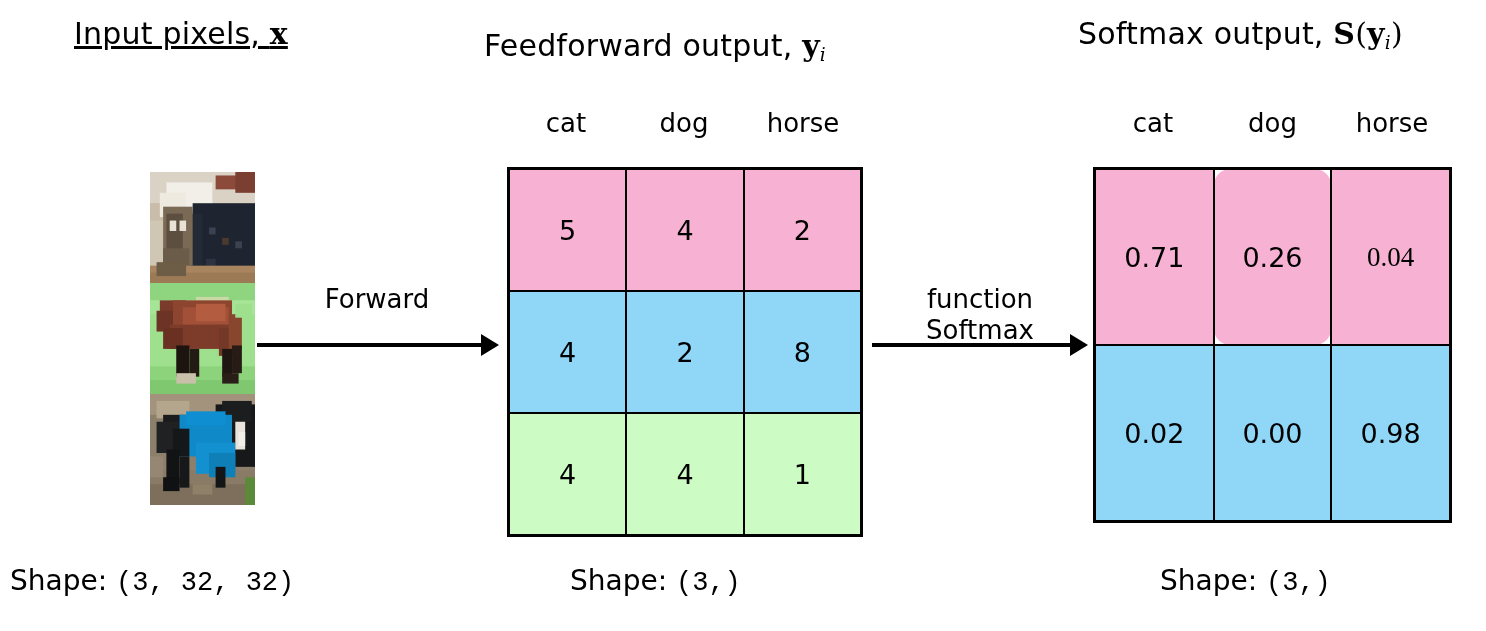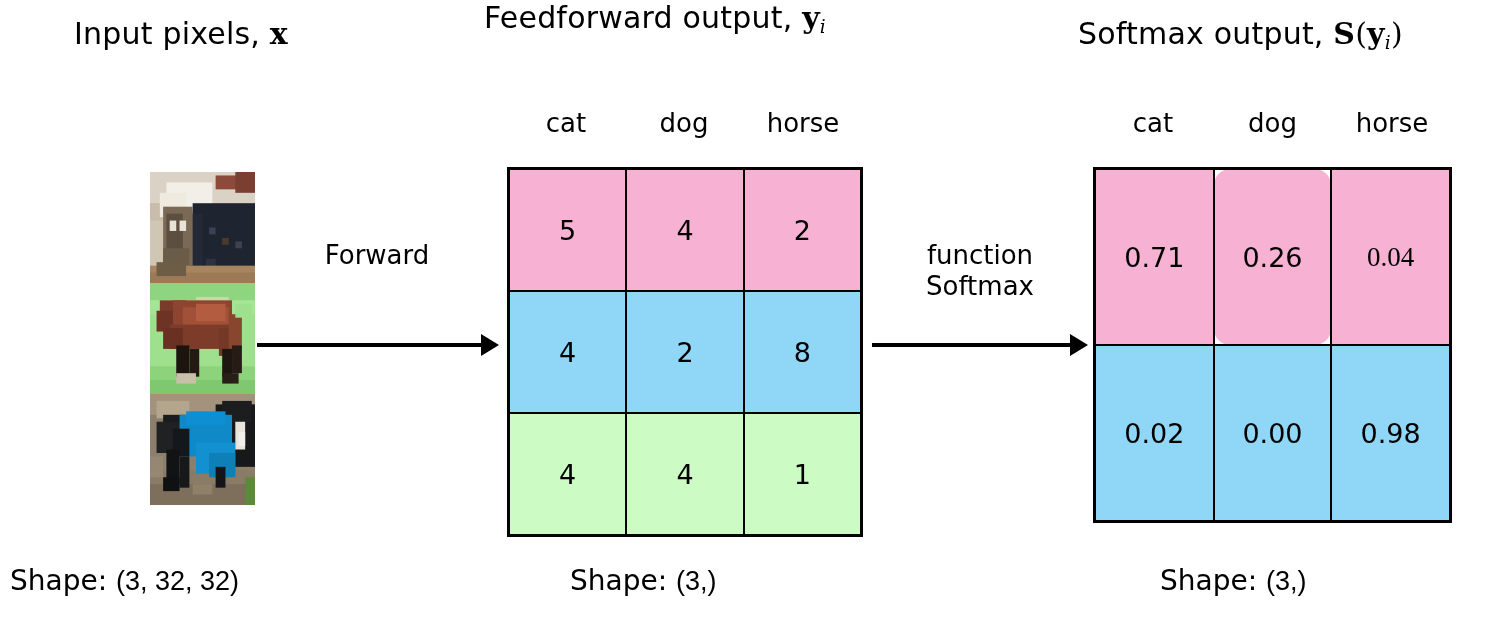--- a/index.html
+++ b/index.html
@@ -33,41 +33,41 @@
     font-family:"DejaVu Sans","Liberation Sans",sans-serif;
   }
   .r-pink{background:#f7b2d3;}
   .r-blue{background:#8fd6f7;}
   .r-green{background:#ccfbc4;}
 
   
   .thumb{width:105px;height:111px;display:block;image-rendering:pixelated;}
 
   
-  .arrow-lbl{font-size:26px;text-align:center;line-height:1.18;white-space:nowrap;}
+  .arrow-lbl{font-size:26px;text-align:center;line-height:1.18;white-space:nowrap;margin-top:44px;}
   .arrow-line{height:4px;background:#000;position:absolute;}
   .arrow-head{
     position:absolute;width:0;height:0;
     border-top:11px solid transparent;
     border-bottom:11px solid transparent;
     border-left:18px solid #000;
   }
 
   
   .shape{font-size:28px;white-space:nowrap;}
-  .mono{font-family:Liberation Sans, sans-serif;font-size:27px;}
+  .mono{font-family:Liberation Mono, monospace;font-size:27px;}
 </style>
 </head>
 <body>
 
-<div class="abs col-title" style="left:74px;top:16px;">
+<div class="abs col-title" style="left:74px;top:16px;text-decoration:underline;">
   <span>Input pixels, </span><span class="mathbf">x</span>
 </div>
 
-<div class="abs col-title" style="left:484px;top:0;">
+<div class="abs col-title" style="left:484px;top:28px;">
   <span>Feedforward output, </span><span class="mathbf">y</span><span class="mathit sub">i</span>
 </div>
 
 <div class="abs col-title" style="left:1078px;top:16px;">
   <span>Softmax output, </span><span class="mathbf">S</span><span class="paren">(</span><span class="mathbf">y</span><span class="mathit sub">i</span><span class="paren">)</span>
 </div>
 
 <div class="abs" style="left:150px;top:172px;">
 
   <div>

